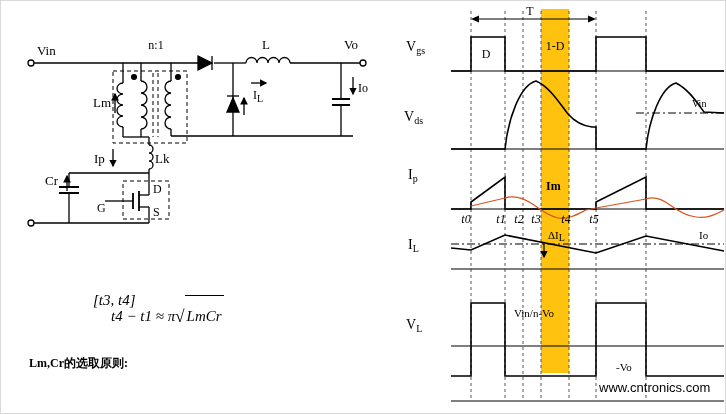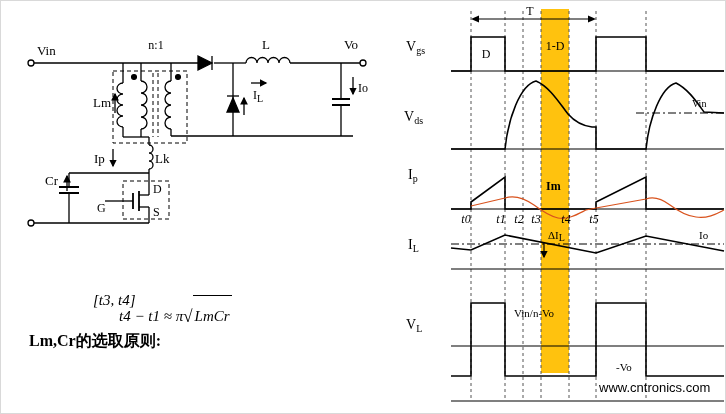--- a/index.html
+++ b/index.html
@@ -15,21 +15,21 @@
   .lab12 { font-size:12px; }
   .lab11 { font-size:11px; }
   .lab10 { font-size:10px; }
   .sub { font-size:10px; }
   .tlab { font-size:12px; font-style:italic; }
   .rowlab { font-size:14px; }
   .interval { font-style:italic; font-size:15px;margin-top:40px; }
   .formula { font-style:italic; font-size:15px; display:flex; align-items:center; }
   .radical { font-style:normal; font-size:17px; line-height:1; }
   .radicand { border-top:1.4px solid #000; padding:12px 2px; }
-  .principle { font-size:16px; font-weight:600; font-style:normal; }
+  .principle { font-size:12px; font-weight:600; font-style:normal;margin-top:24px; }
   .frac { display:inline-flex; flex-direction:column; align-items:center;
           line-height:1.1; font-size:13px; margin:0 3px; }
   .frac .num { border-bottom:1px solid #000; padding:0 6px; }
   sub, sup { font-size:10px; }
 </style>
 </head>
 <body>
 
 <div class="stage">
 
@@ -128,21 +128,21 @@
     <text x="93" y="162" class="lab13">Ip</text>
     <text x="154" y="162" class="lab13">Lk</text>
     <text x="44" y="184" class="lab13">Cr</text>
     <text x="152" y="192" class="lab12">D</text>
     <text x="96" y="211" class="lab12">G</text>
     <text x="152" y="215" class="lab12">S</text>
   </svg>
 
   <div class="abs interval" style="left:92px;top:251px">[t3, t4]</div>
 
-  <div class="abs formula" style="left:118px;top:294px">
+  <div class="abs formula" style="left:110px;top:294px">
     <span>t4 − t1 ≈ π</span>
       <span class="radical">√</span>
       <span class="radicand">LmCr</span>
   </div>
 
   <div class="abs principle" style="left:28px;top:330px">Lm,Cr的选取原则:</div>
 
 
   <svg class="abs" style="left:395px;top:0" width="331" height="414" viewBox="0 0 331 414">
     <defs>

